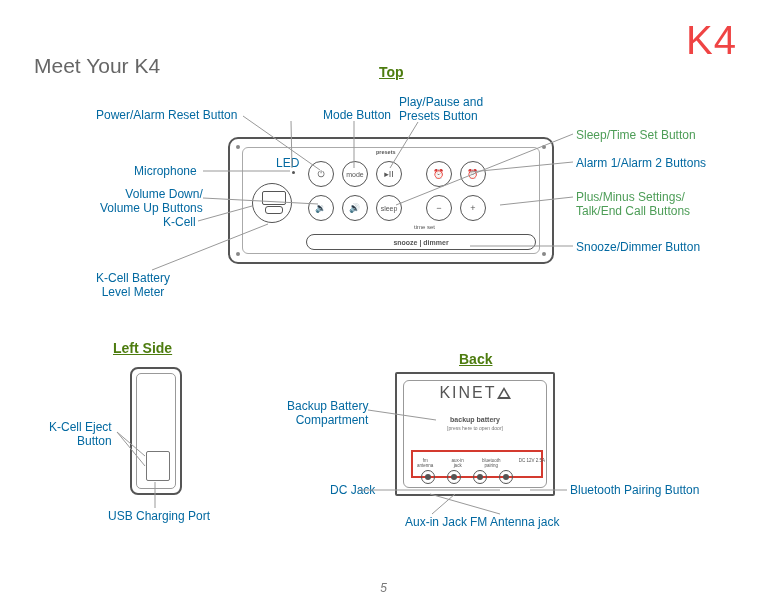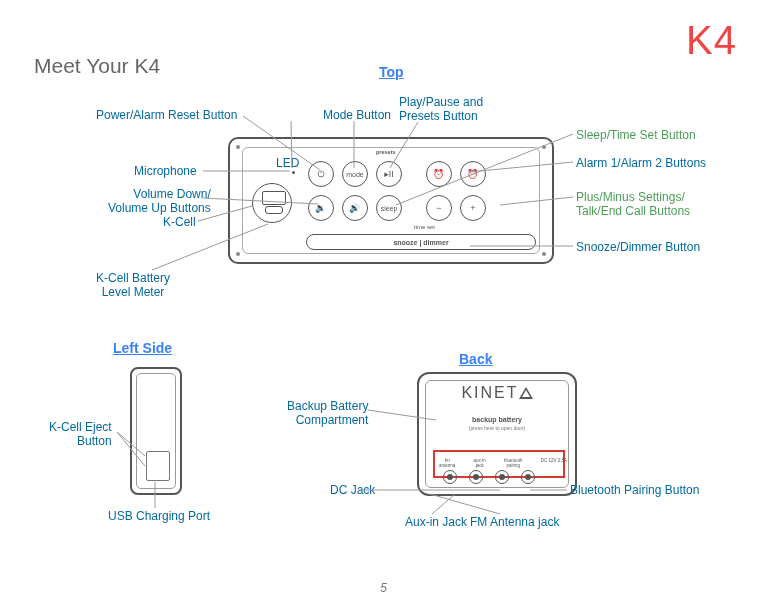--- a/index.html
+++ b/index.html
@@ -28,21 +28,21 @@
     top: 18px;
     font-size: 40px;
     color: #ef4444;
     font-weight: 300;
     letter-spacing: 1px;
   }
   .section-head {
     position: absolute;
     font-weight: bold;
     text-decoration: underline;
-    color: #3b82f6;
+    color: #4d7c0f;
     font-size: 14px;
   }
   .callout {
     position: absolute;
     font-size: 12px;
     color: #0369a1;
     line-height: 1.15;
     white-space: nowrap;
   }
   .callout.green { color: #4d9d57; }
@@ -194,26 +194,26 @@
     top: 82px;
     width: 24px;
     height: 30px;
     border: 1px solid #777;
     border-radius: 2px;
   }
 
   
   .back-panel {
     position: absolute;
-    left: 417px;
+    left: 395px;
     top: 372px;
     width: 160px;
     height: 124px;
     border: 2px solid #555;
-    border-radius: 12px;
+    border-radius: 2px;
     background: #fff;
   }
   .back-inner {
     position: absolute;
     left: 6px; right: 6px; top: 6px; bottom: 6px;
     border: 1px solid #999;
     border-radius: 6px;
   }
   .brand {
     position: absolute;
@@ -355,21 +355,21 @@
   <div class="snooze-bar">snooze | dimmer</div>
 </div>
 
 <div class="callout right-align" style="left:96px; top:109px;">Power/Alarm Reset Button</div>
 <div class="callout" style="left:276px; top:109px;margin-top:48px;">LED</div>
 <div class="callout" style="left:323px; top:109px;">Mode Button</div>
 <div class="callout" style="left:399px; top:96px; white-space:pre;">Play/Pause and
 Presets Button</div>
 
 <div class="callout right-align" style="left:134px; top:165px;">Microphone</div>
-<div class="callout right-align" style="left:108px; top:188px; white-space:pre;">Volume Down/
+<div class="callout right-align" style="left:100px; top:188px; white-space:pre;">Volume Down/
 Volume Up Buttons</div>
 <div class="callout right-align" style="left:163px; top:216px;">K-Cell</div>
 <div class="callout center" style="left:96px; top:272px; white-space:pre;">K-Cell Battery
 Level Meter</div>
 
 <div class="callout green" style="left:576px; top:129px;">Sleep/Time Set Button</div>
 <div class="callout" style="left:576px; top:157px;">Alarm 1/Alarm 2 Buttons</div>
 <div class="callout green" style="left:576px; top:191px; white-space:pre;">Plus/Minus Settings/
 Talk/End Call Buttons</div>
 <div class="callout" style="left:576px; top:241px;">Snooze/Dimmer Button</div>

